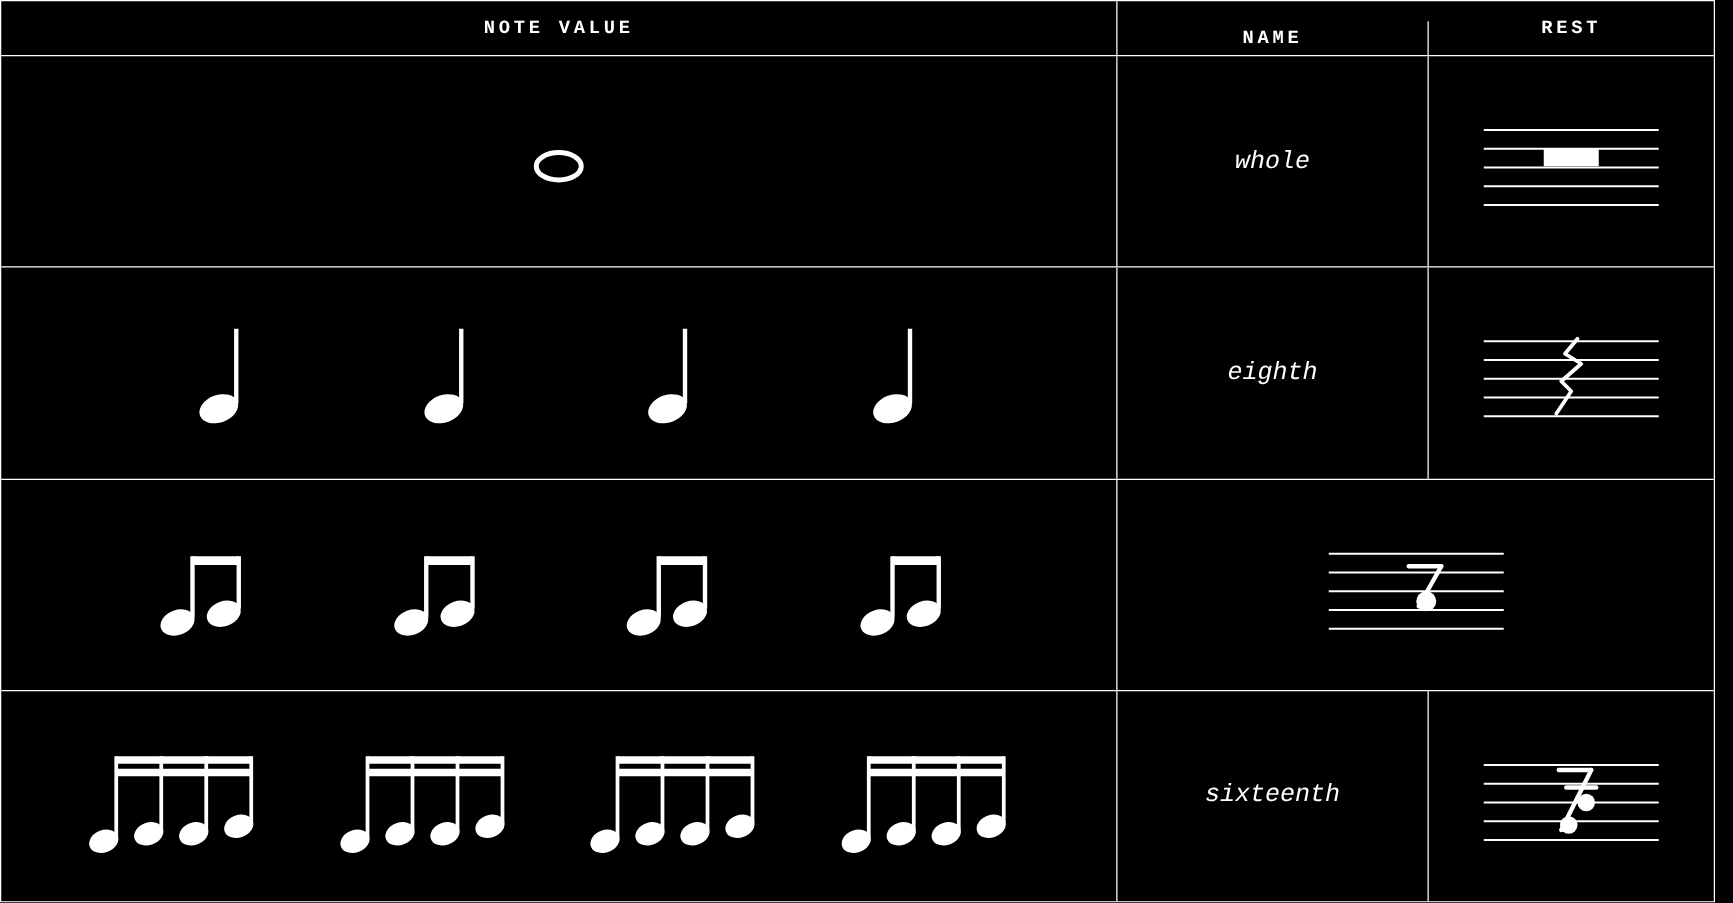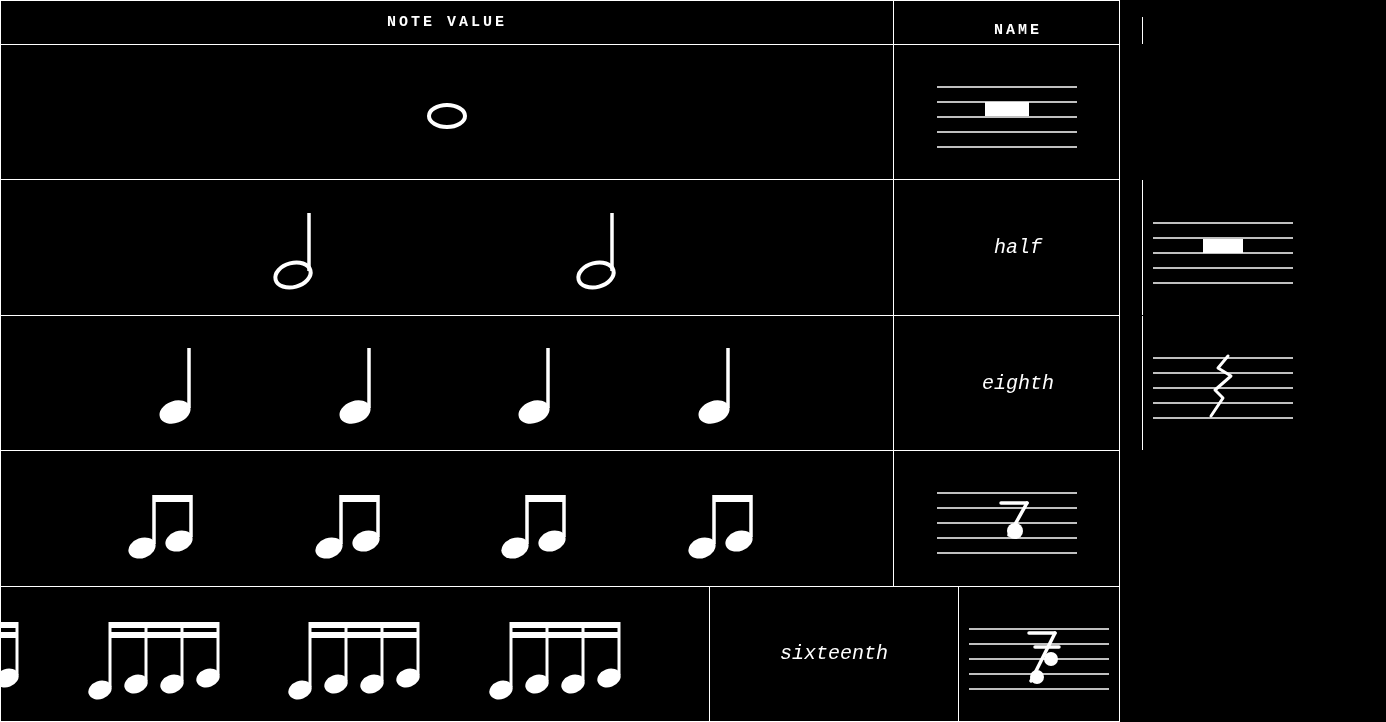--- a/index.html
+++ b/index.html
@@ -5,21 +5,21 @@
     * { margin: 0; padding: 0; box-sizing: border-box; }
     body {
       background: #000;
       color: #fff;
       font-family: 'Courier New', Courier, monospace;
       width: 1386px;
       height: 722px;
       overflow: hidden;
     }
     .table-container {
-      width: 1120px;
+      width: 1372px;
       height: 722px;
       display: flex;
       flex-direction: column;
       border: 1px solid #fff;
     }
     .header-row {
       display: flex;
       border-bottom: 1px solid #fff;
       flex-shrink: 0;
       height: 44px;
@@ -90,74 +90,49 @@
 
   </style>
 </head>
 <body>
 
 <div class="table-container">
 
   <div class="header-row">
     <div class="col-note-value-header">NOTE VALUE</div>
     <div class="col-name-header">NAME</div>
+    <div class="col-rest-header">REST</div>
   </div>
 
   <div class="data-row">
     <div class="cell-note-value">
 
       <svg width="60" height="40" viewBox="0 0 60 40">
         <ellipse cx="30" cy="24" rx="18" ry="11" fill="none" stroke="#fff" stroke-width="4"></ellipse>
         <ellipse cx="30" cy="24" rx="7" ry="5" fill="#000"></ellipse>
       </svg>
     </div>
+    <div class="cell-name">
+      <span>whole</span>
+    </div>
     <div class="cell-rest">
 
       <svg width="160" height="90" viewBox="0 0 160 90">
 
         <line x1="10" y1="20" x2="150" y2="20" stroke="#fff" stroke-width="1.5"></line>
         <line x1="10" y1="35" x2="150" y2="35" stroke="#fff" stroke-width="1.5"></line>
         <line x1="10" y1="50" x2="150" y2="50" stroke="#fff" stroke-width="1.5"></line>
         <line x1="10" y1="65" x2="150" y2="65" stroke="#fff" stroke-width="1.5"></line>
         <line x1="10" y1="80" x2="150" y2="80" stroke="#fff" stroke-width="1.5"></line>
 
         <rect x="58" y="35" width="44" height="14" fill="#fff"></rect>
       </svg>
     </div>
   </div>
 
-  <div class="data-row">
-    <div class="cell-note-value">
-
-      <svg width="55" height="90" viewBox="0 0 55 90">
-        <ellipse cx="25" cy="72" rx="18" ry="12" fill="none" stroke="#fff" stroke-width="4" transform="rotate(-15 25 72)"></ellipse>
-        <line x1="41" y1="68" x2="41" y2="10" stroke="#fff" stroke-width="3.5"></line>
-      </svg>
-
-      <svg width="55" height="90" viewBox="0 0 55 90">
-        <ellipse cx="25" cy="72" rx="18" ry="12" fill="none" stroke="#fff" stroke-width="4" transform="rotate(-15 25 72)"></ellipse>
-        <line x1="41" y1="68" x2="41" y2="10" stroke="#fff" stroke-width="3.5"></line>
-      </svg>
-    </div>
-    <div class="cell-name">
-      <span>half</span>
-    </div>
-    <div class="cell-rest">
-
-      <svg width="160" height="90" viewBox="0 0 160 90">
-        <line x1="10" y1="20" x2="150" y2="20" stroke="#fff" stroke-width="1.5"></line>
-        <line x1="10" y1="35" x2="150" y2="35" stroke="#fff" stroke-width="1.5"></line>
-        <line x1="10" y1="50" x2="150" y2="50" stroke="#fff" stroke-width="1.5"></line>
-        <line x1="10" y1="65" x2="150" y2="65" stroke="#fff" stroke-width="1.5"></line>
-        <line x1="10" y1="80" x2="150" y2="80" stroke="#fff" stroke-width="1.5"></line>
-
-        <rect x="60" y="36" width="40" height="14" fill="#fff"></rect>
-      </svg>
-    </div>
-  </div>
 
   <div class="data-row">
     <div class="cell-note-value">
 
       <svg width="45" height="90" viewBox="0 0 45 90">
         <ellipse cx="20" cy="74" rx="16" ry="11" fill="#fff" transform="rotate(-20 20 74)"></ellipse>
         <line x1="34" y1="70" x2="34" y2="10" stroke="#fff" stroke-width="3.5"></line>
       </svg>
       <svg width="45" height="90" viewBox="0 0 45 90">
         <ellipse cx="20" cy="74" rx="16" ry="11" fill="#fff" transform="rotate(-20 20 74)"></ellipse>

